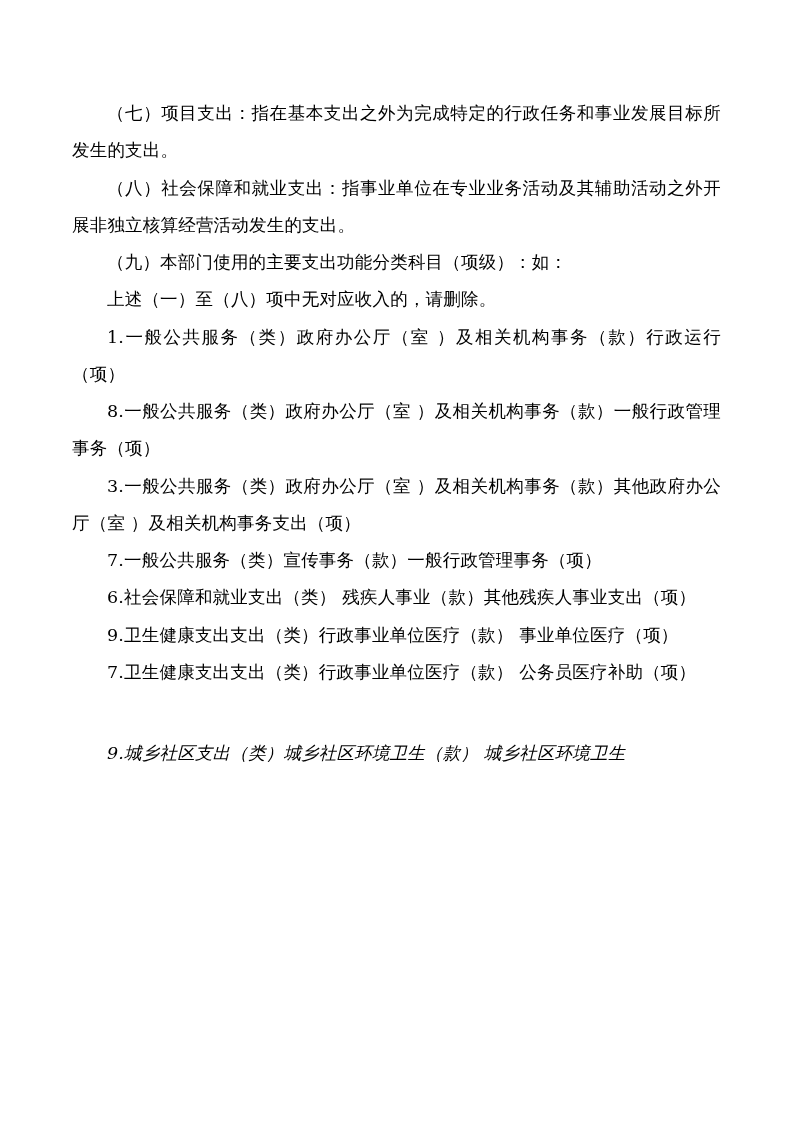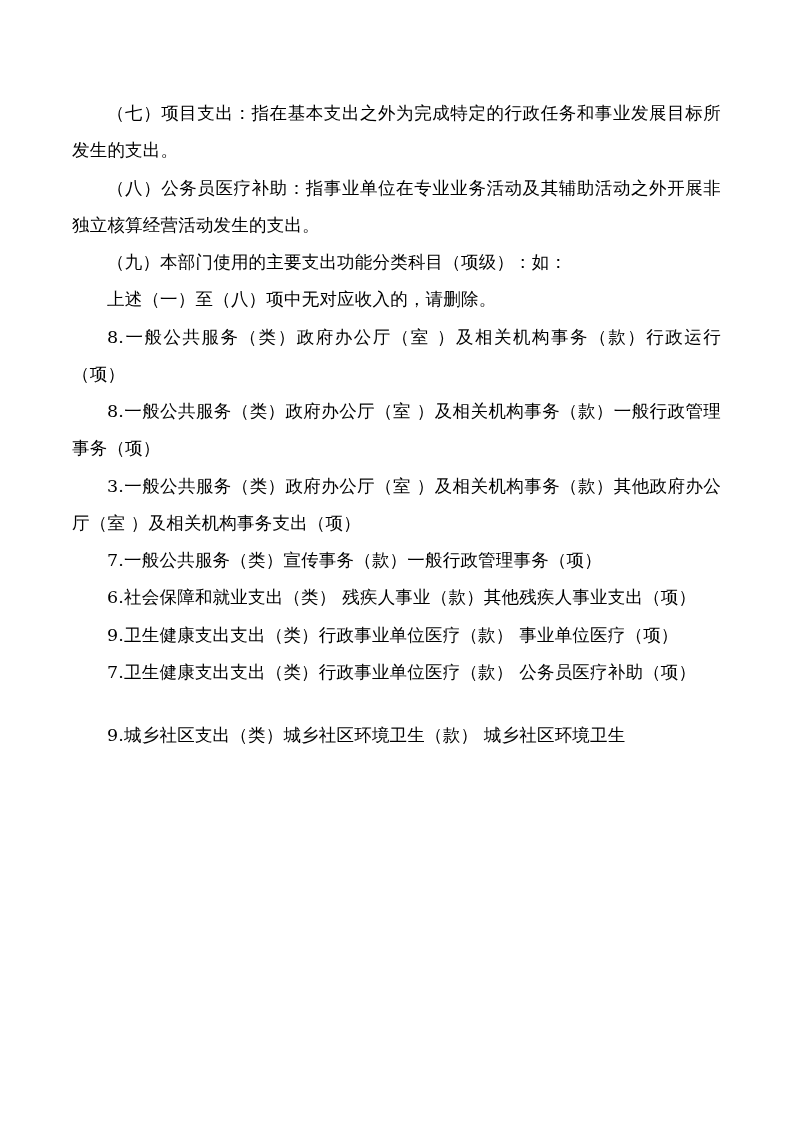--- a/index.html
+++ b/index.html
@@ -29,33 +29,34 @@
     text-align: justify;
     text-justify: inter-ideograph;
     letter-spacing: 0.2px;
   }
   .para {
     margin: 0;
     text-indent: 2em;
     white-space: normal;
   }
   .para.gap-before {
-    margin-top: 26px;
+    margin-top: 44px;
+    font-style: italic;
   }
 </style>
 </head>
 <body>
 
 <div class="page">
   <div class="doc-body">
     <p class="para">（七）项目支出：指在基本支出之外为完成特定的行政任务和事业发展目标所发生的支出。</p>
-    <p class="para">（八）公务员医疗补助：指事业单位在专业业务活动及其辅助活动之外开展非独立核算经营活动发生的支出。</p>
+    <p class="para">（八）社会保障和就业支出：指事业单位在专业业务活动及其辅助活动之外开展非独立核算经营活动发生的支出。</p>
     <p class="para">（九）本部门使用的主要支出功能分类科目（项级）：如：</p>
     <p class="para">上述（一）至（八）项中无对应收入的，请删除。</p>
-    <p class="para">8.一般公共服务（类）政府办公厅（室 ）及相关机构事务（款）行政运行（项）</p>
+    <p class="para">1.一般公共服务（类）政府办公厅（室 ）及相关机构事务（款）行政运行（项）</p>
     <p class="para">8.一般公共服务（类）政府办公厅（室 ）及相关机构事务（款）一般行政管理事务（项）</p>
     <p class="para">3.一般公共服务（类）政府办公厅（室 ）及相关机构事务（款）其他政府办公厅（室 ）及相关机构事务支出（项）</p>
     <p class="para">7.一般公共服务（类）宣传事务（款）一般行政管理事务（项）</p>
     <p class="para">6.社会保障和就业支出（类） 残疾人事业（款）其他残疾人事业支出（项）</p>
     <p class="para">9.卫生健康支出支出（类）行政事业单位医疗（款） 事业单位医疗（项）</p>
     <p class="para">7.卫生健康支出支出（类）行政事业单位医疗（款） 公务员医疗补助（项）</p>
     <p class="para gap-before">9.城乡社区支出（类）城乡社区环境卫生（款） 城乡社区环境卫生</p>
   </div>
 </div>
 

